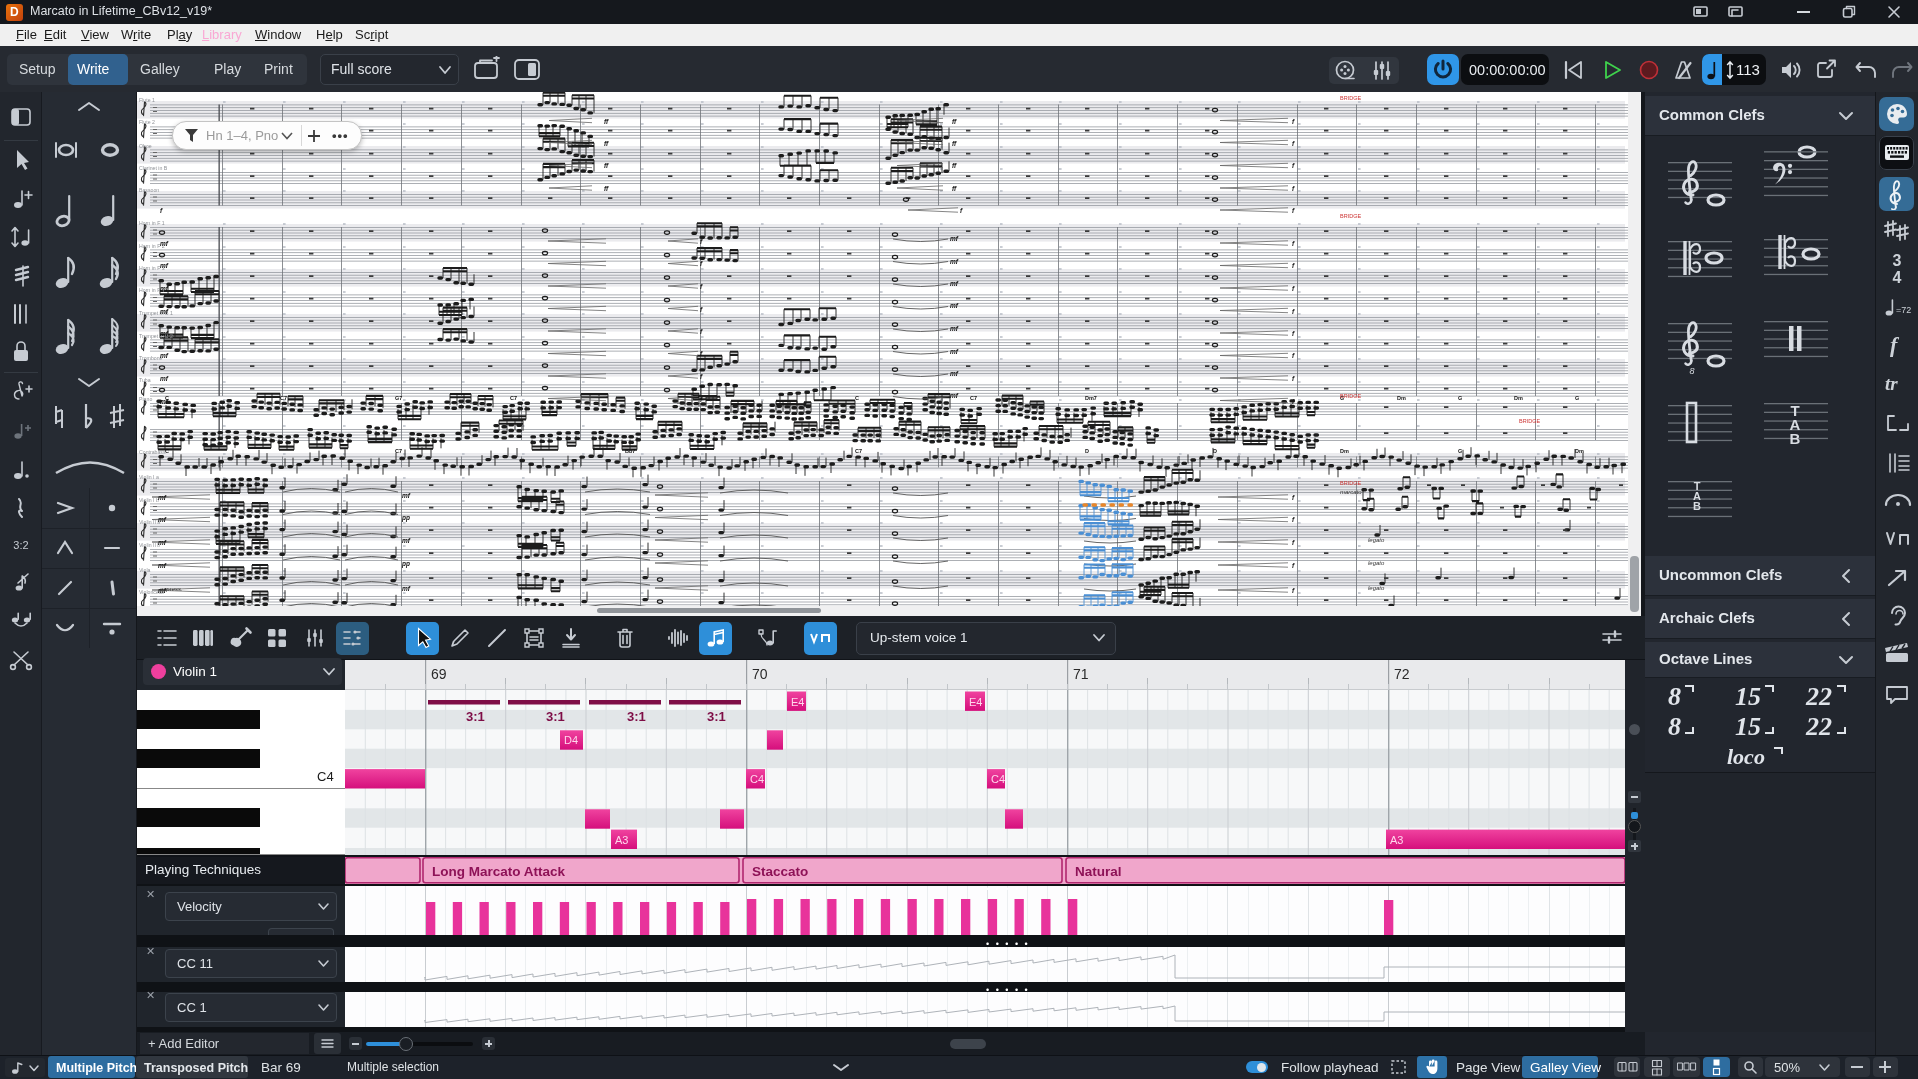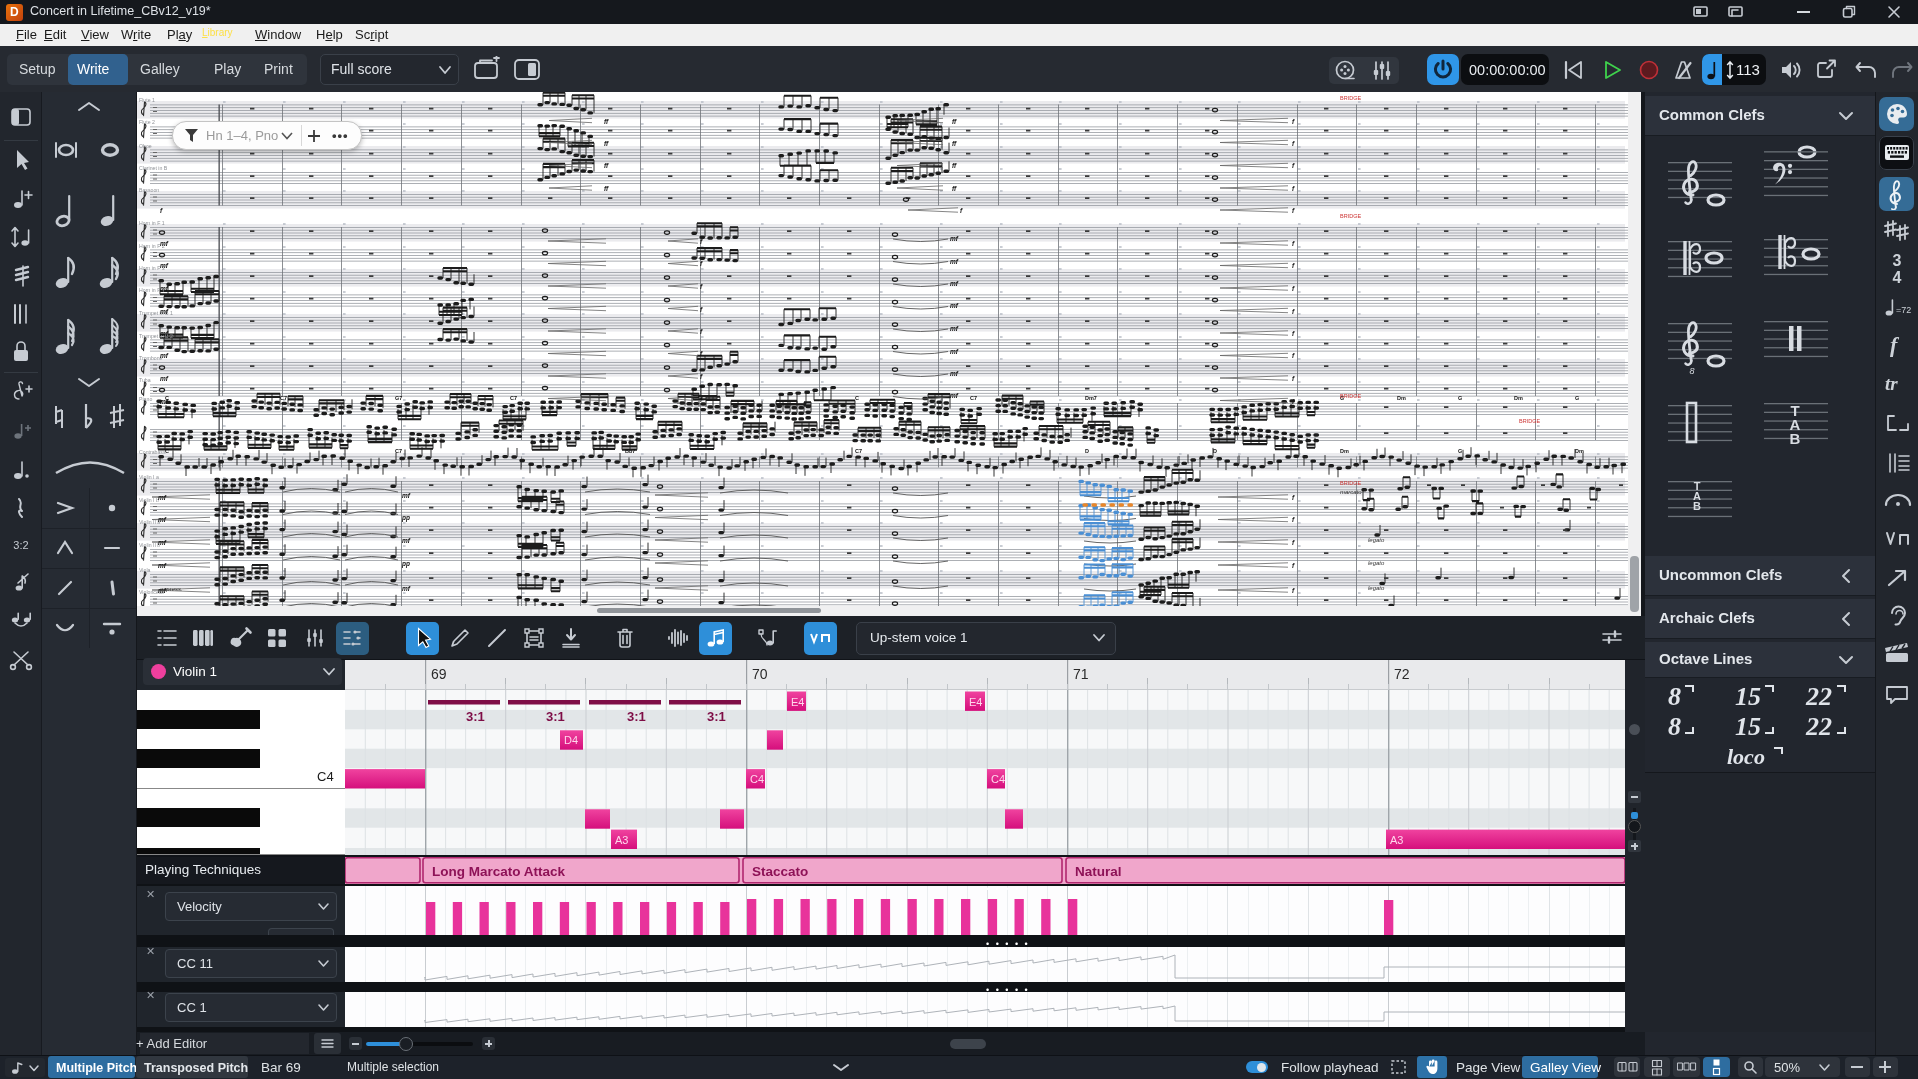--- a/index.html
+++ b/index.html
@@ -4,21 +4,21 @@
 html,body{width:1918px;height:1079px;overflow:hidden;background:#22262e;}
 .abs{position:absolute;}
 #stage{position:relative;width:1918px;height:1079px;}
 .ic{stroke:#c6cbd2;fill:none;stroke-width:1.6;stroke-linecap:round;stroke-linejoin:round;}
 .icf{fill:#c6cbd2;stroke:none;}
 </style></head><body>
 <div id="stage">
 <div class="abs" style="left:0;top:0;width:1918px;height:24px;background:#15181d;"></div>
     <div class="abs" style="left:6px;top:4px;width:17px;height:17px;background:linear-gradient(135deg,#e8720c,#c2410c);border-radius:3px;"></div>
     <div class="abs" style="left:10px;top:5px;color:#fff;font-size:12px;font-weight:bold;">D</div>
-    <div class="abs" style="left:30px;top:4px;color:#dde1e6;font-size:12.5px;">Concert in Lifetime_CBv12_v19*</div>
+    <div class="abs" style="left:30px;top:4px;color:#dde1e6;font-size:12.5px;">Marcato in Lifetime_CBv12_v19*</div>
     <svg class="abs" style="left:1693px;top:5px;" width="16" height="13">
       <rect x="1" y="2" width="13" height="9" rx="1" class="ic"></rect>
       <rect x="3" y="4" width="5" height="5" class="icf"></rect>
     </svg>
     <svg class="abs" style="left:1728px;top:5px;" width="16" height="13">
       <rect x="1" y="2" width="13" height="9" rx="1" class="ic"></rect>
       <path d="M4 11 V5 h6" class="ic"></path>
     </svg>
     <div class="abs" style="left:1797px;top:11px;width:13px;height:1.6px;background:#d4d8dd;"></div>
     <svg class="abs" style="left:1841px;top:4px;" width="15" height="15">
@@ -27,21 +27,21 @@
     </svg>
     <svg class="abs" style="left:1887px;top:5px;" width="14" height="14">
       <path d="M2 2 L12 12 M12 2 L2 12" class="ic"></path>
     </svg>
     <div class="abs" style="left:0;top:24px;width:1918px;height:22px;background:#f0f0f0;"></div>
     <div class="abs" style="left:16px;top:27px;color:#1a1a1a;font-size:13px;"><u>F</u>ile</div>
     <div class="abs" style="left:44px;top:27px;color:#1a1a1a;font-size:13px;"><u>E</u>dit</div>
     <div class="abs" style="left:81px;top:27px;color:#1a1a1a;font-size:13px;"><u>V</u>iew</div>
     <div class="abs" style="left:121px;top:27px;color:#1a1a1a;font-size:13px;">W<u>r</u>ite</div>
     <div class="abs" style="left:167px;top:27px;color:#1a1a1a;font-size:13px;">Pl<u>a</u>y</div>
-    <div class="abs" style="left:202px;top:27px;color:#fde047;font-size:10px;"><u>L</u>ibrary</div>
+    <div class="abs" style="left:202px;top:27px;color:#f9a8d4;font-size:13px;"><u>L</u>ibrary</div>
     <div class="abs" style="left:255px;top:27px;color:#1a1a1a;font-size:13px;"><u>W</u>indow</div>
     <div class="abs" style="left:316px;top:27px;color:#1a1a1a;font-size:13px;">H<u>e</u>lp</div>
     <div class="abs" style="left:355px;top:27px;color:#1a1a1a;font-size:13px;">Sc<u>r</u>ipt</div>
     <div class="abs" style="left:0;top:46px;width:1918px;height:46px;background:#262a31;"></div>
     <div class="abs" style="left:7px;top:54px;width:300px;height:31px;background:#2f343c;border-radius:5px;"></div>
     <div class="abs" style="left:68px;top:54px;width:60px;height:31px;background:#31618e;border-radius:5px;"></div>
     <div class="abs" style="left:19px;top:61px;color:#d6dade;font-size:14px;">Setup</div>
     <div class="abs" style="left:77px;top:61px;color:#fff;font-size:14px;">Write</div>
     <div class="abs" style="left:140px;top:61px;color:#d6dade;font-size:14px;">Galley</div>
     <div class="abs" style="left:214px;top:61px;color:#d6dade;font-size:14px;">Play</div>
@@ -1589,21 +1589,21 @@
     <div class="abs" style="left:1628px;top:791px;width:13px;height:12px;background:#31363e;border-radius:2px;"></div>
     <div class="abs" style="left:1631px;top:796px;width:7px;height:2px;background:#c6cbd2;"></div>
     <div class="abs" style="left:1633px;top:808px;width:3px;height:34px;background:#14171c;"></div>
     <div class="abs" style="left:1631px;top:812px;width:7px;height:7px;background:#2e8fd9;border-radius:2px;"></div>
     <div class="abs" style="left:1628px;top:820px;width:13px;height:13px;background:#14171c;border:1px solid #555;border-radius:50%;"></div>
     <div class="abs" style="left:1628px;top:840px;width:13px;height:12px;background:#31363e;border-radius:2px;"></div>
     <div class="abs" style="left:1631px;top:845px;width:7px;height:2px;background:#c6cbd2;"></div>
     <div class="abs" style="left:1633.5px;top:842.5px;width:2px;height:7px;background:#c6cbd2;"></div>
     <div class="abs" style="left:137px;top:1032px;width:1508px;height:23px;background:#181c22;"></div>
     <div class="abs" style="left:140px;top:1033px;width:169px;height:21px;background:#23272e;"></div>
-    <div class="abs" style="left:136px;top:1036px;color:#d6dade;font-size:13px;">+ Add Editor</div>
+    <div class="abs" style="left:148px;top:1036px;color:#d6dade;font-size:13px;">+ Add Editor</div>
     <div class="abs" style="left:314px;top:1033px;width:27px;height:21px;background:#2a2f36;border-radius:3px;"></div>
     <svg class="abs" style="left:320px;top:1038px;" width="15" height="11">
       <path d="M2 2 h11 M2 5.5 h11 M2 9 h11" class="ic" style="stroke-width:1.4"></path>
     </svg>
     <div class="abs" style="left:349px;top:1037px;width:13px;height:13px;background:#2a2f36;border-radius:3px;"></div>
     <div class="abs" style="left:352px;top:1042.5px;width:7px;height:2px;background:#c6cbd2;"></div>
     <div class="abs" style="left:366px;top:1042px;width:107px;height:4px;background:#0b0d10;border-radius:2px;"></div>
     <div class="abs" style="left:366px;top:1042px;width:40px;height:4px;background:#2e8fd9;border-radius:2px;"></div>
     <div class="abs" style="left:399px;top:1037px;width:14px;height:14px;background:#1a1e24;border:1.5px solid #6a7077;border-radius:50%;"></div>
     <div class="abs" style="left:482px;top:1037px;width:13px;height:13px;background:#2a2f36;border-radius:3px;"></div>

